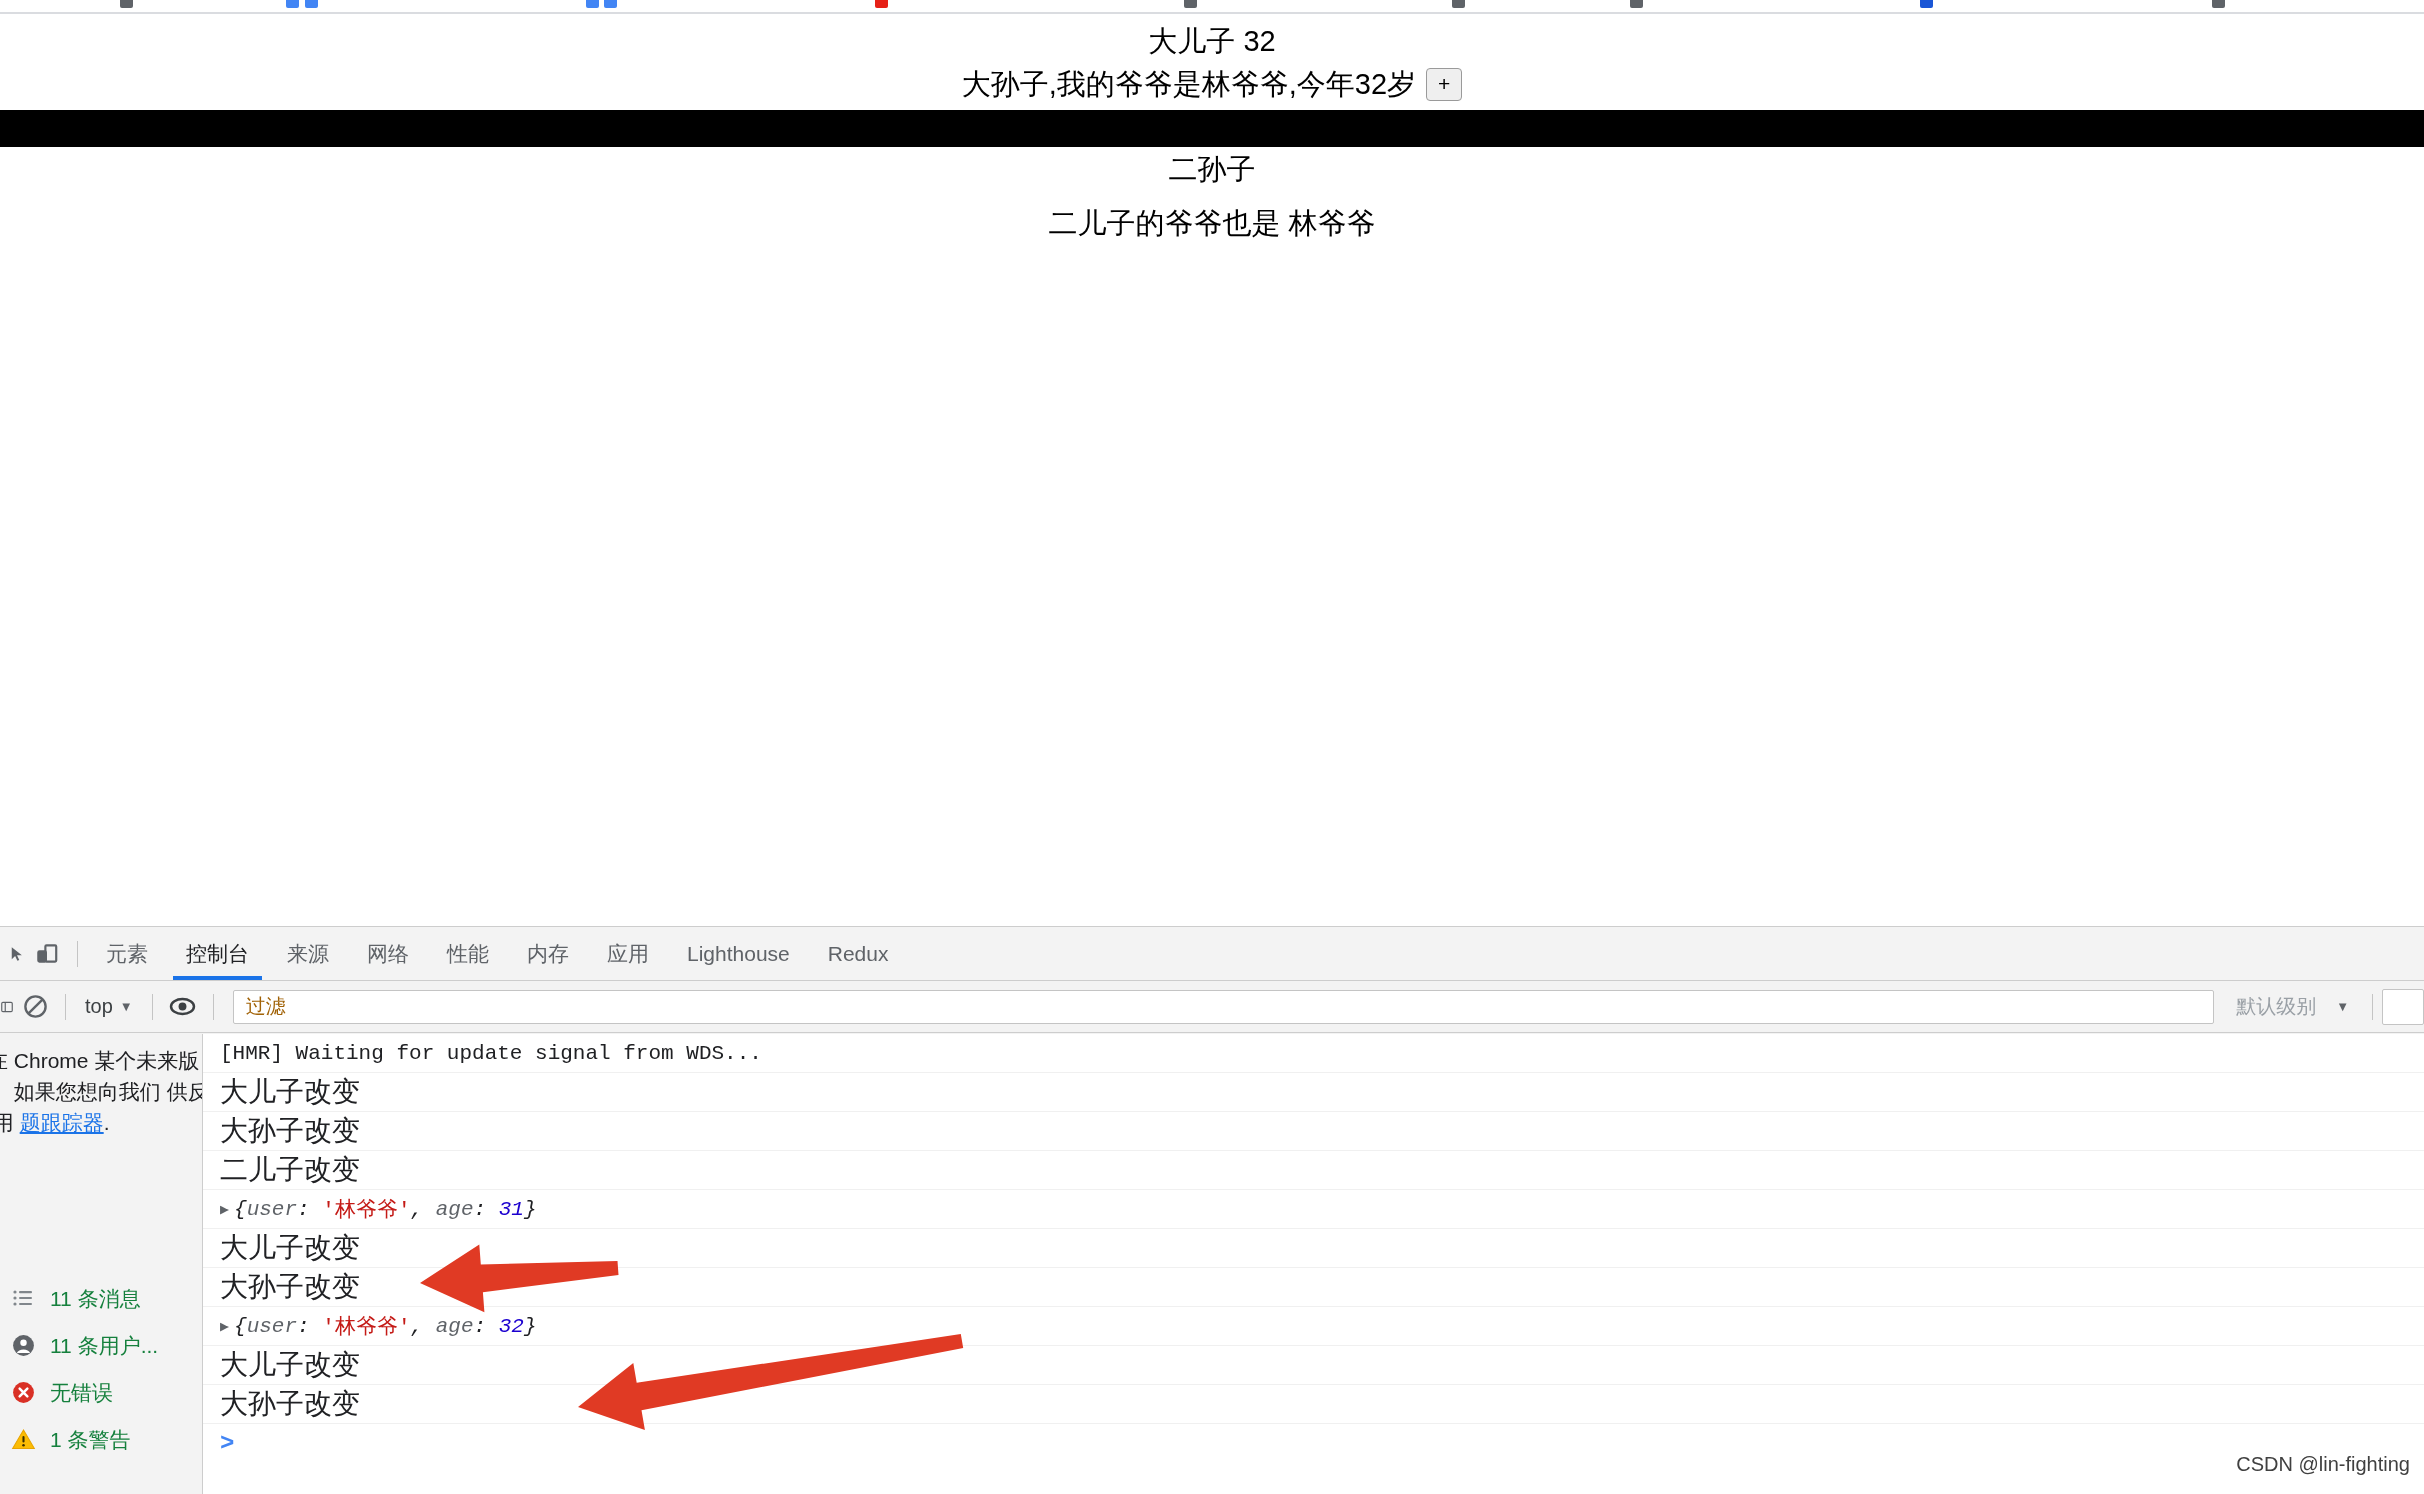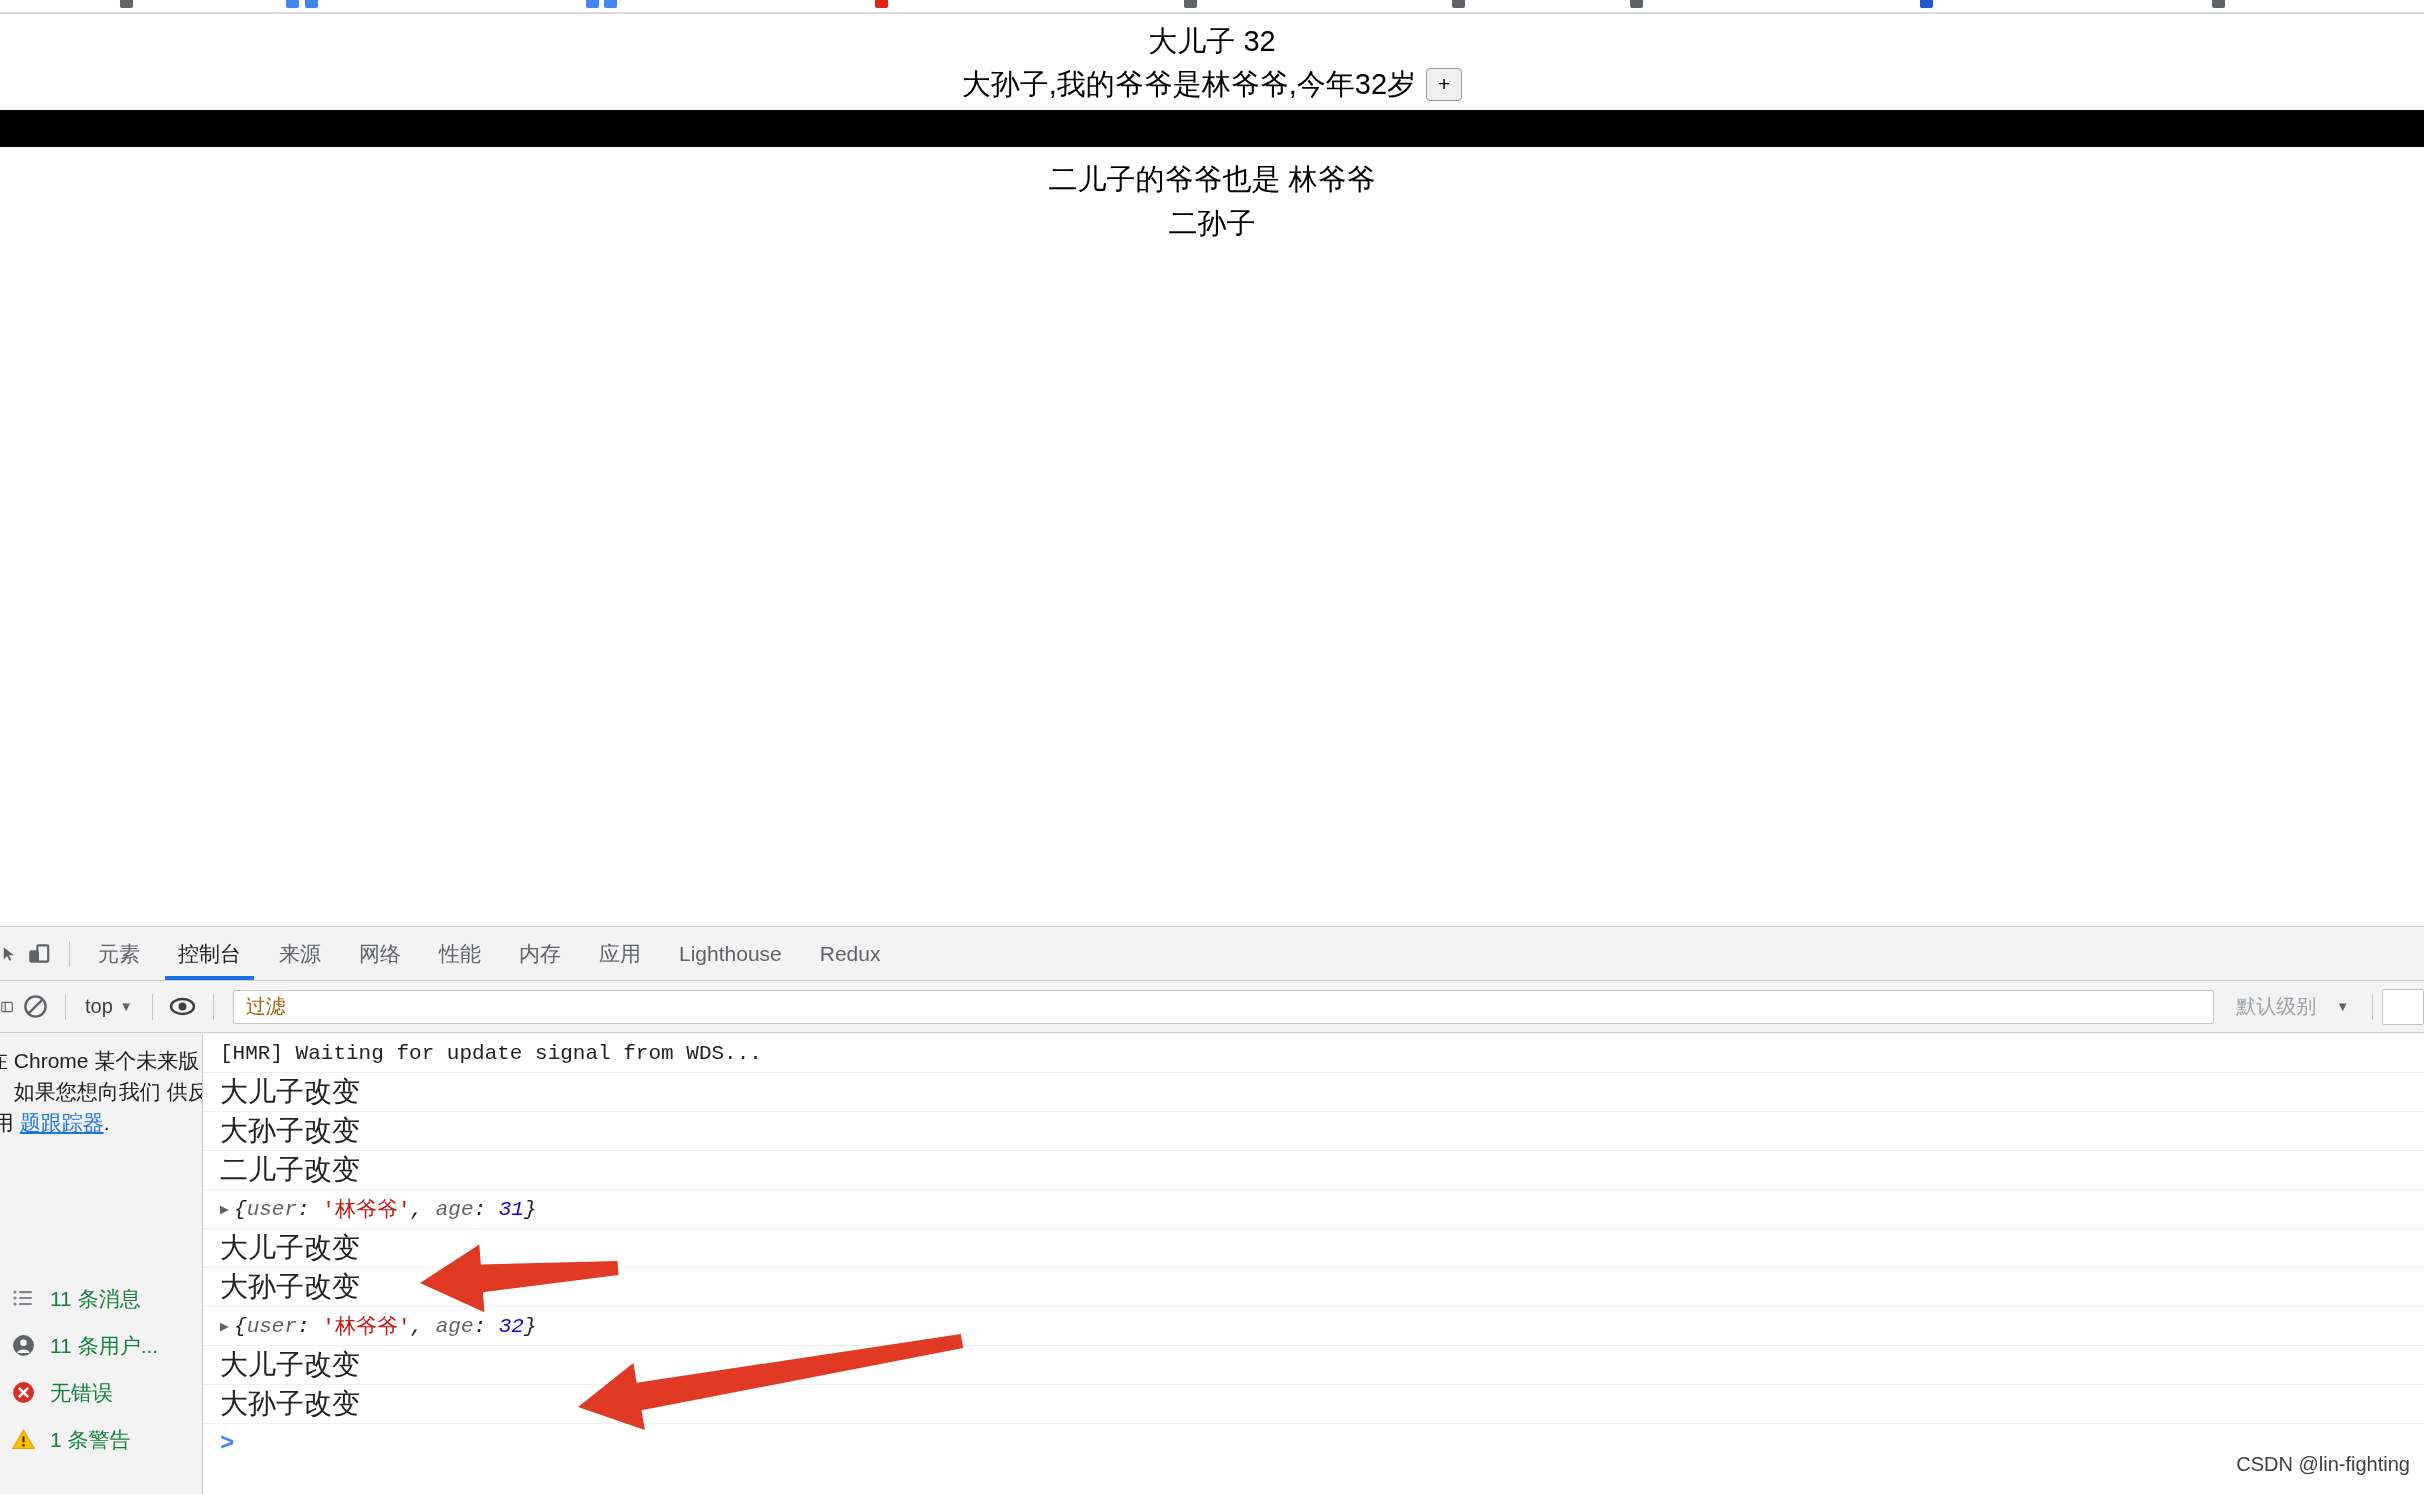--- a/index.html
+++ b/index.html
@@ -87,21 +87,21 @@
   }
 
   
   .dt-tabbar {
     position: relative;
     height: 54px;
     background: #f3f3f3;
     border-bottom: 1px solid #cdcdcd;
     display: flex;
     align-items: center;
-    padding-left: 0;
+    padding-left: 8px;
     box-sizing: border-box;
   }
   .dt-icon-btn {
     width: 42px; height: 42px;
     display: flex; align-items: center; justify-content: center;
     cursor: pointer;
     flex: 0 0 auto;
   }
   .dt-vsep {
     width: 1px; height: 26px;
@@ -333,22 +333,22 @@
     <div class="fav" style="left: 2212px; background: rgb(95, 99, 104);"></div>
   </div>
 
 <div class="page-viewport">
   <div class="page-line page-line-1">大儿子 32</div>
   <div class="page-line page-line-2">
     <span>大孙子,我的爷爷是林爷爷,今年32岁</span>
     <button class="plus-btn">+</button>
   </div>
   <div class="black-bar"></div>
+  <div class="page-line page-line-4">二孙子</div>
   <div class="page-line page-line-3">二儿子的爷爷也是 林爷爷</div>
-  <div class="page-line page-line-4">二孙子</div>
 </div>
 
 <div class="devtools">
 
   <div class="dt-tabbar">
     <div class="dt-icon-btn" style="width:18px;overflow:hidden;">
       <svg width="26" height="26" viewBox="0 0 24 24" fill="none" stroke="#5f6368" stroke-width="2">
         <path d="M5 3 L5 19 L9.5 14.5 L12.5 21 L15 20 L12 13.5 L18.5 13.5 Z" fill="#5f6368" stroke="none"></path>
       </svg>
     </div>

